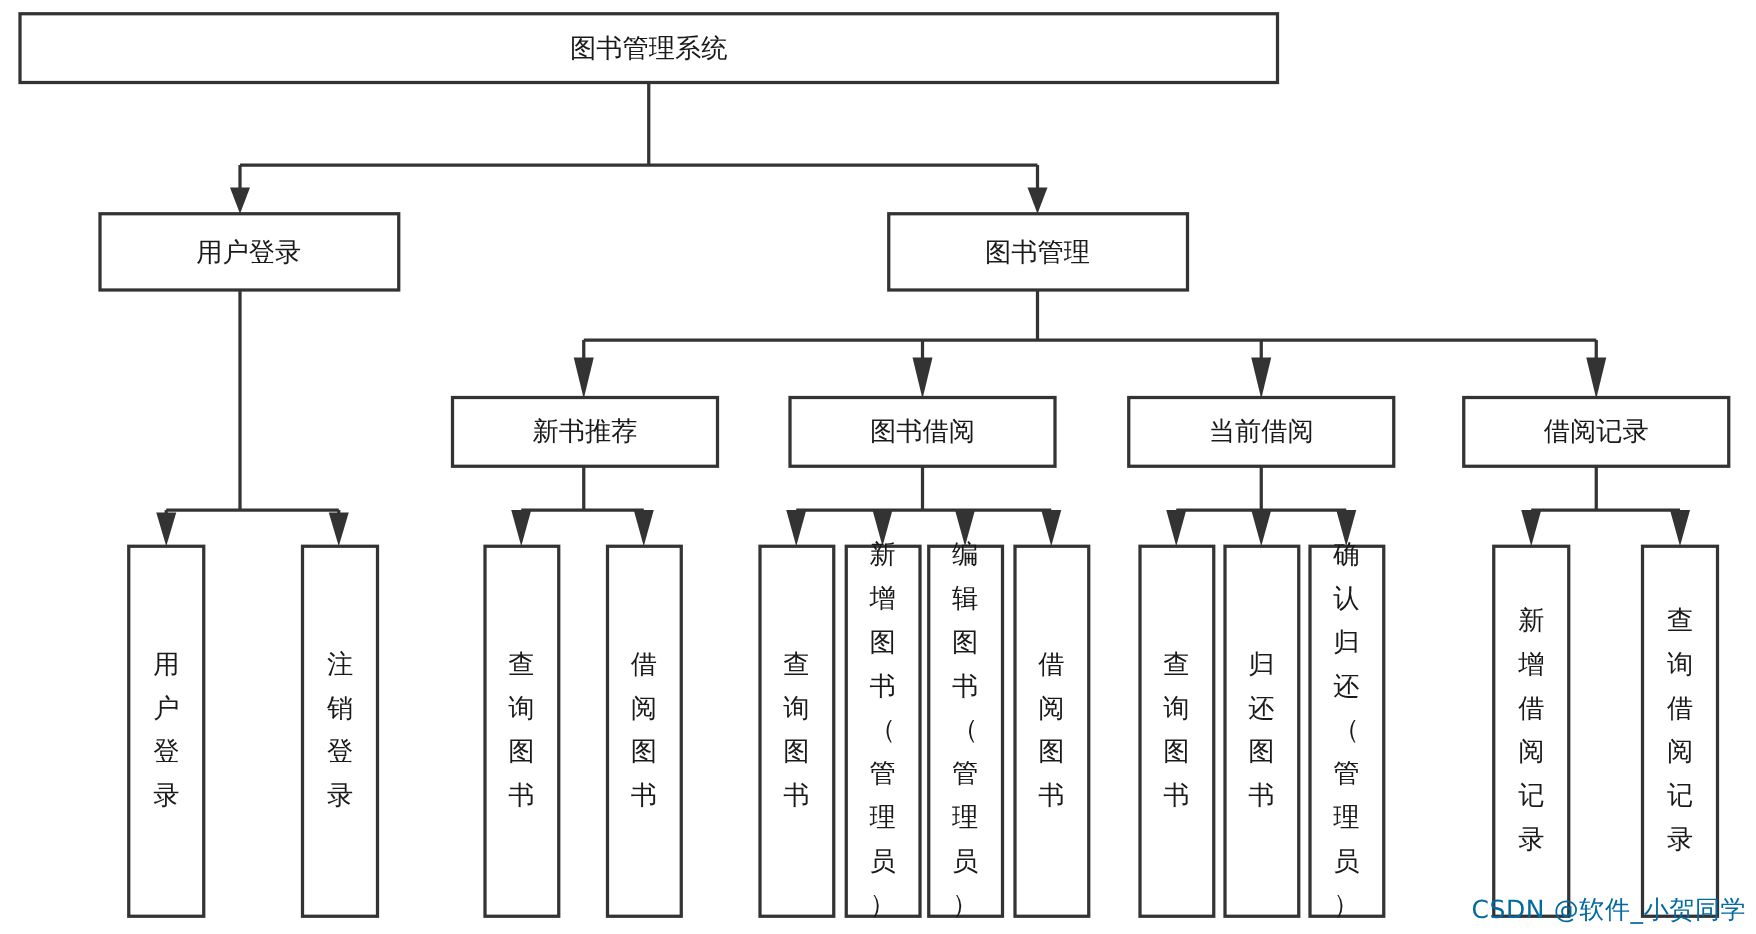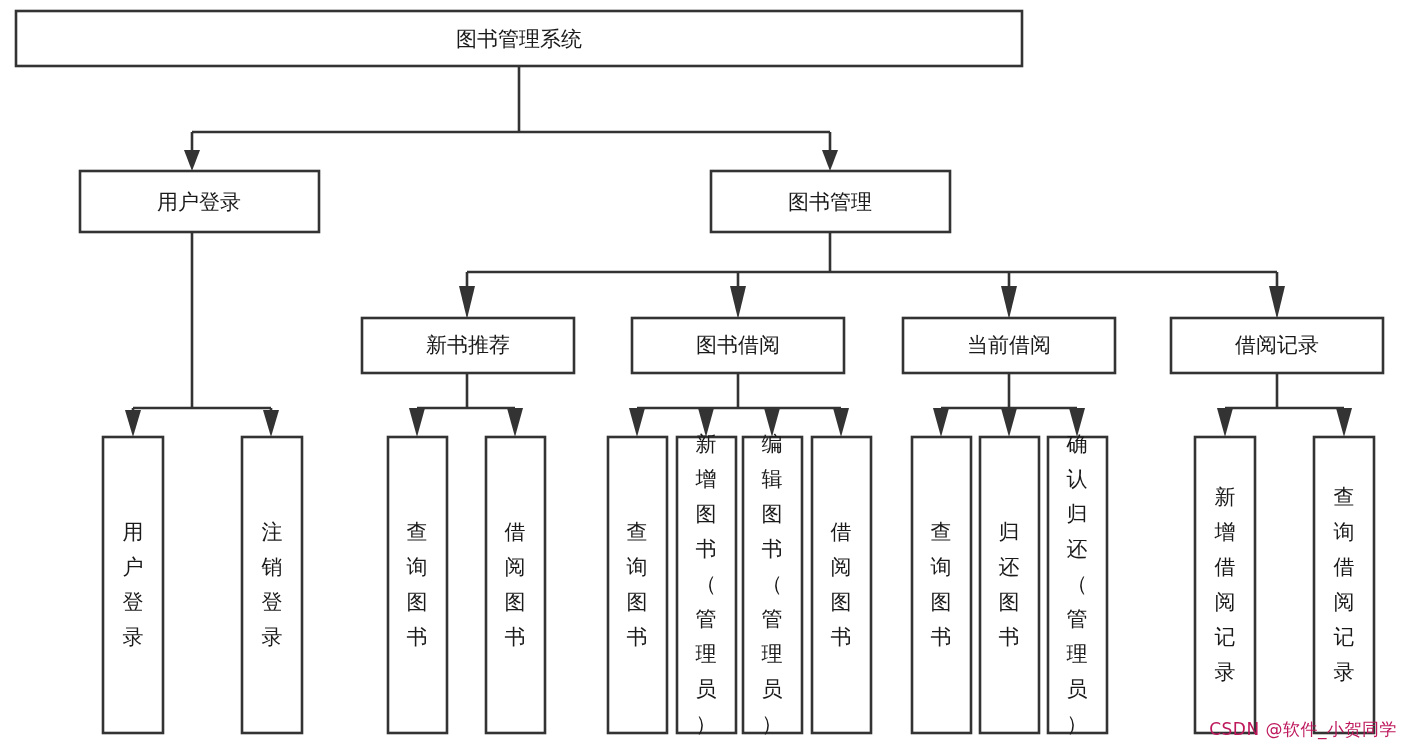--- a/index.html
+++ b/index.html
@@ -51,22 +51,22 @@
   }
   .arrow-head {
     fill: #333333;
     stroke: none;
   }
   .watermark {
     position: absolute;
     right: 8px;
     bottom: 6px;
     font-family: "DejaVu Sans", "Liberation Sans", sans-serif;
-    font-size: 17px;
-    color: #be185d;
+    font-size: 20px;
+    color: #0369a1;
     white-space: nowrap;
     letter-spacing: 0.5px;
   }
 </style>
 </head>
 <body>
 
 <div id="diagram-root">
 
   <svg class="flow-canvas" viewBox="0 0 1405 747" xmlns="http://www.w3.org/2000/svg">

